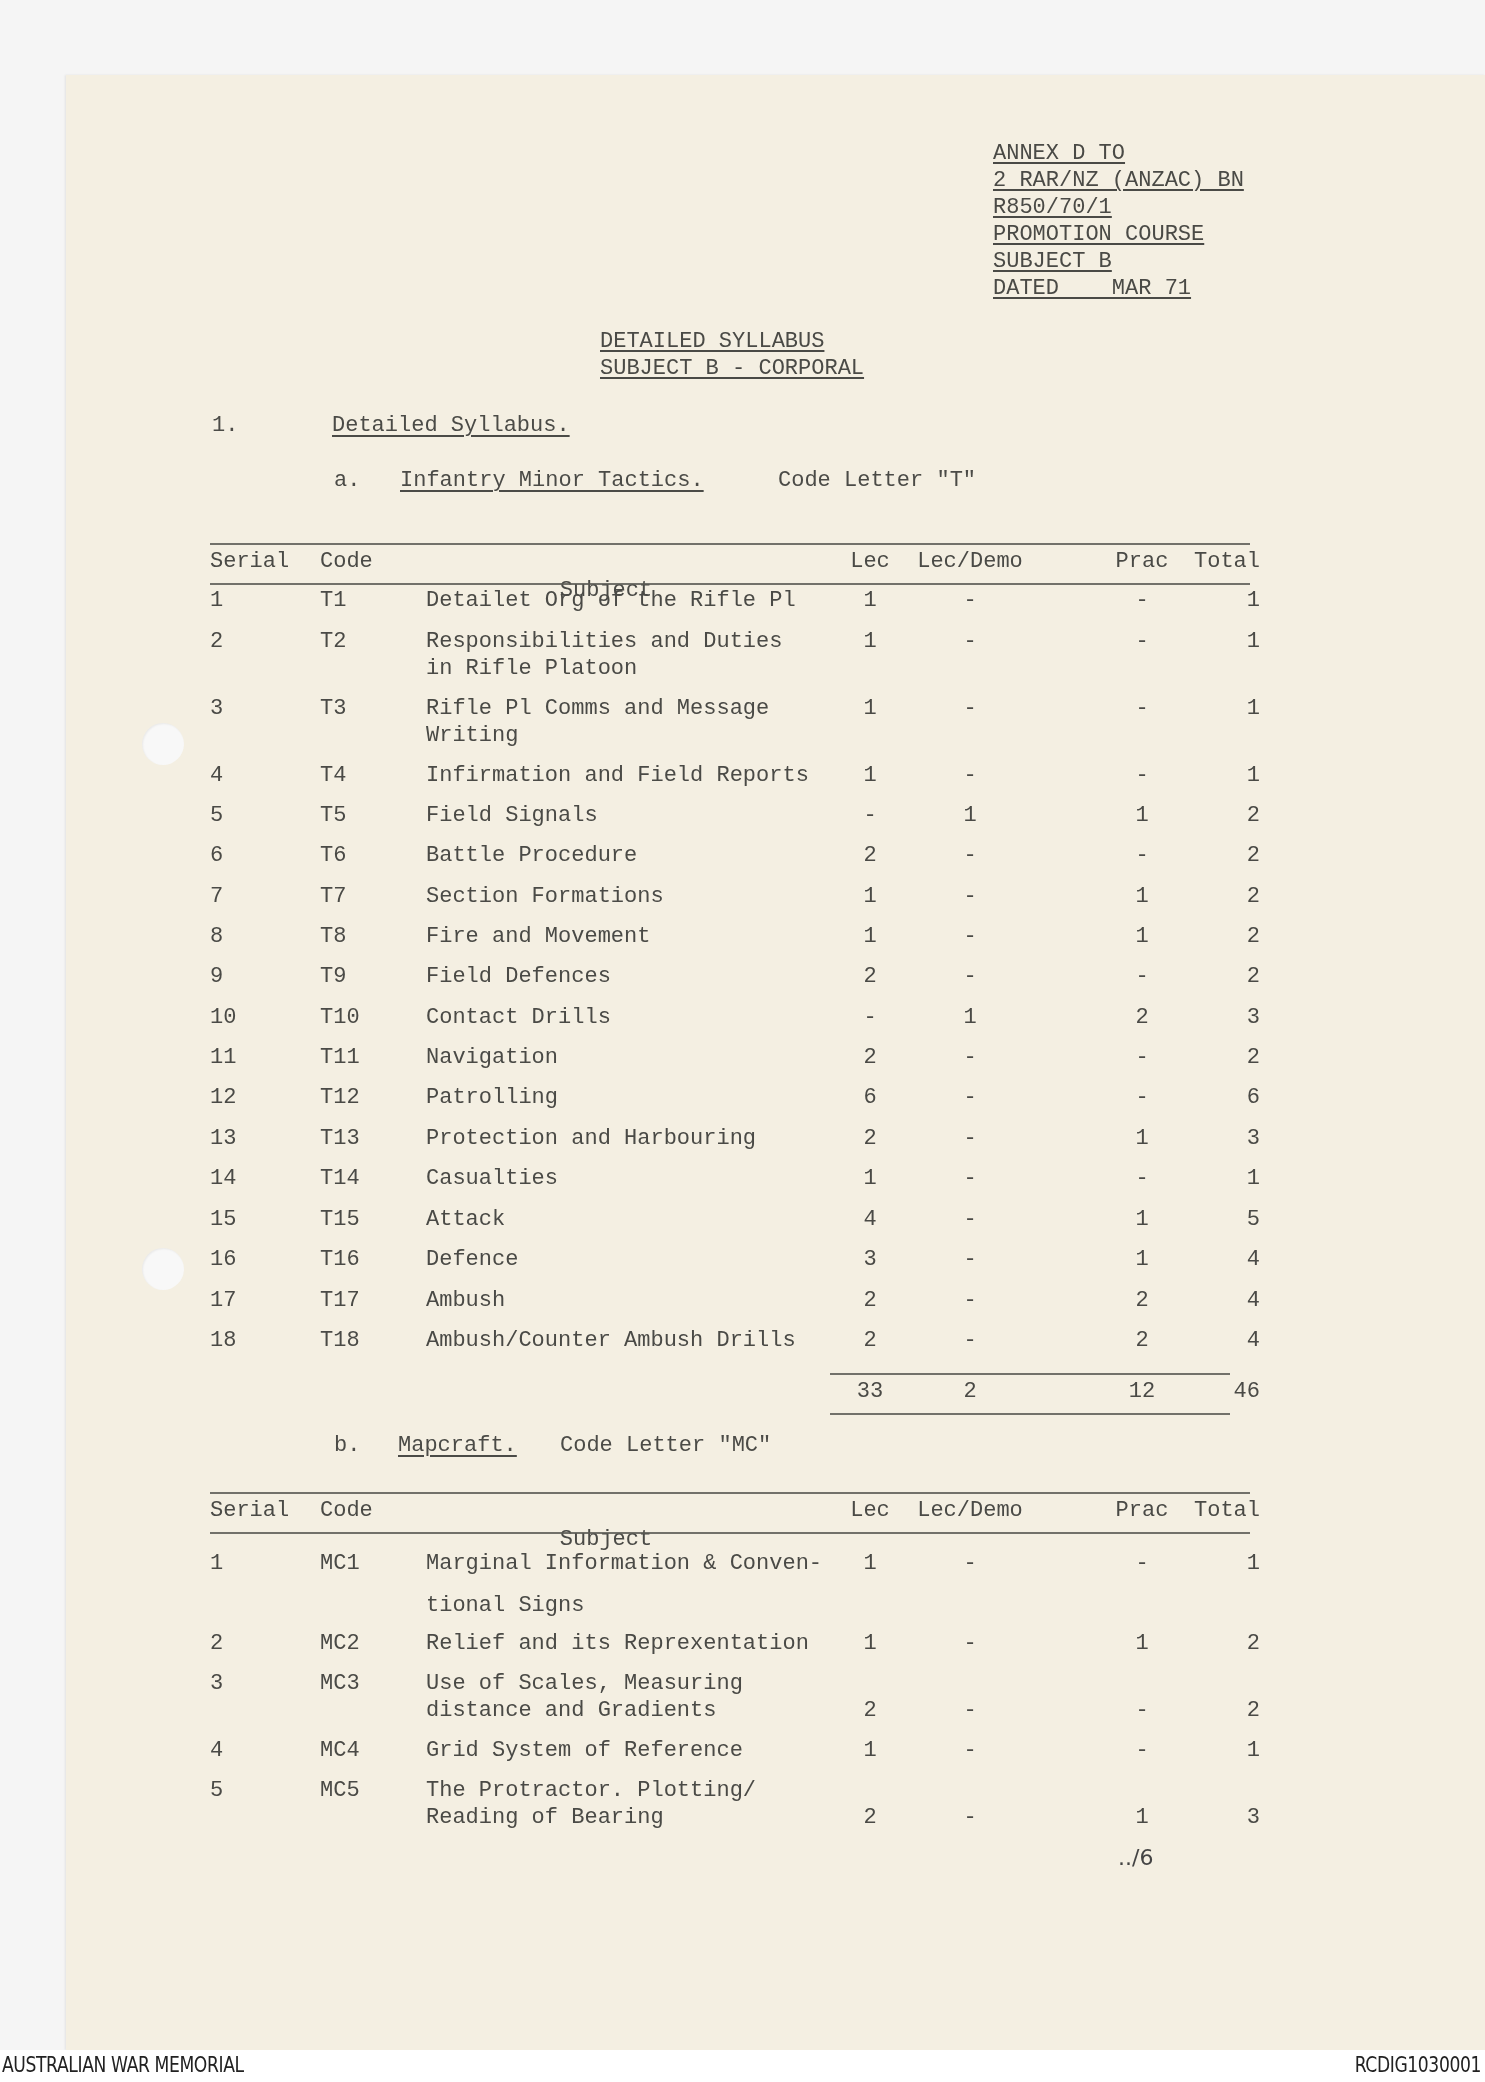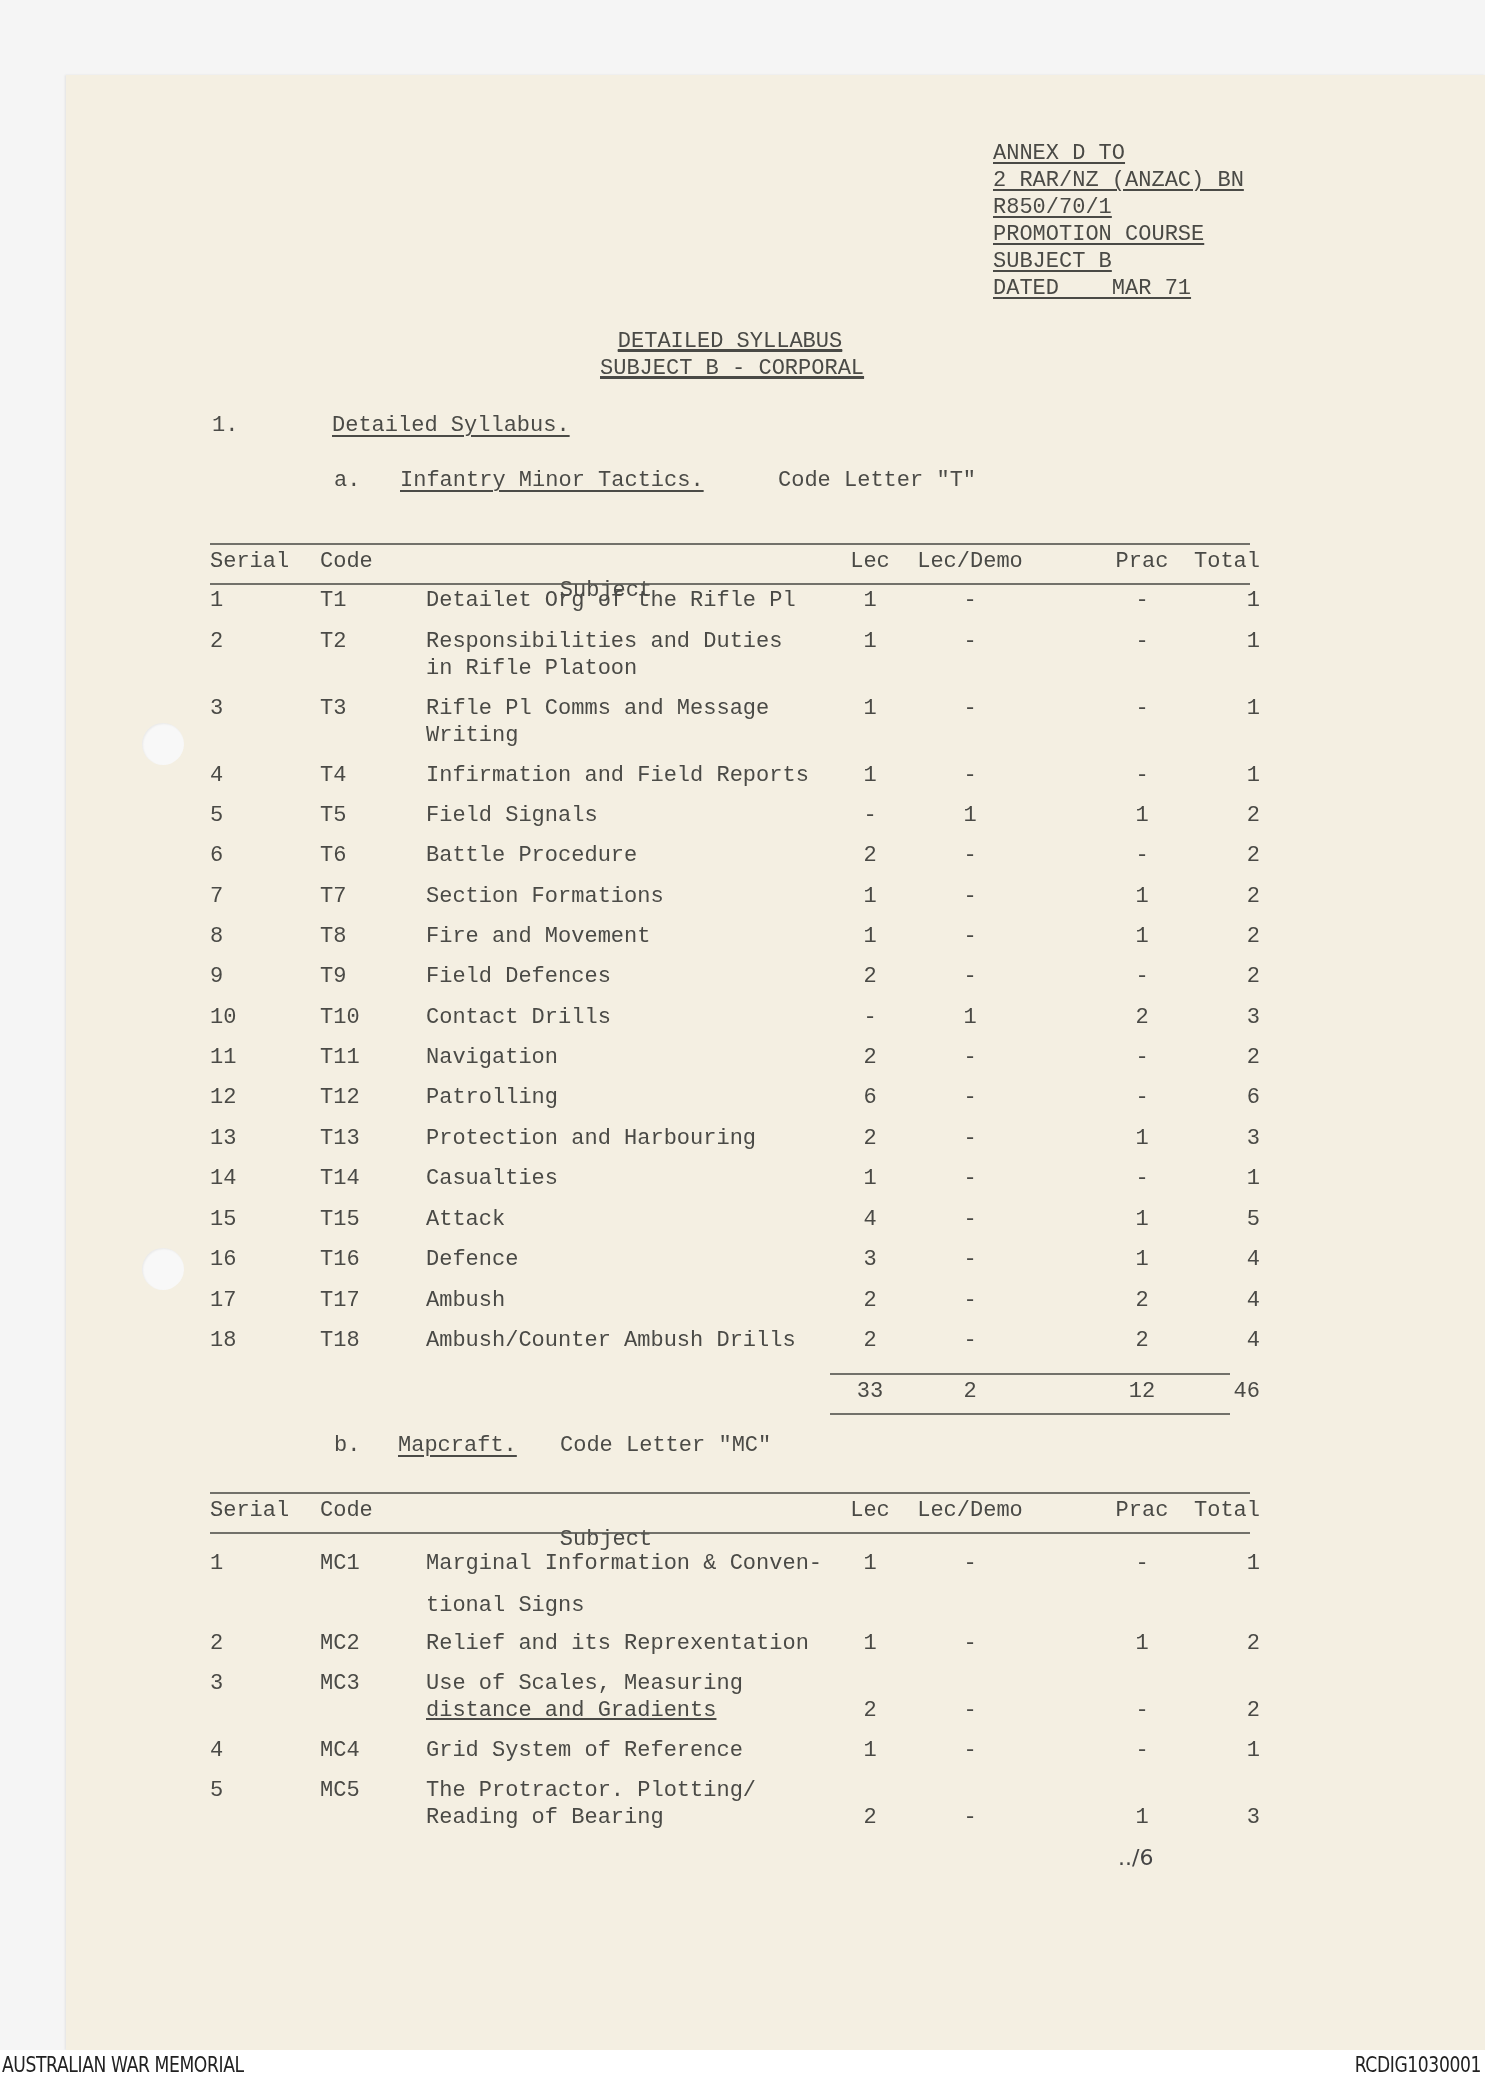--- a/index.html
+++ b/index.html
@@ -80,23 +80,21 @@
       line-height: 27px;
       white-space: pre;
       text-decoration: underline;
       text-decoration-thickness: 2px;
       text-underline-offset: 3px;
     }
     .doc-title {
       position: absolute;
       left: 600px;
       top: 328px;
-      text-align: center;
       width: 260px;
-      text-decoration: underline;
     }
     .doc-title div {
       font-size: 22px;
       line-height: 27px;
       white-space: pre;
       text-decoration: underline;
       text-decoration-thickness: 2px;
       text-underline-offset: 3px;
     }
 
@@ -392,21 +390,21 @@
         <div class="cell c-subj">Relief and its Reprexentation</div>
         <div class="cell c-lec">1</div>
         <div class="cell c-lecdemo">-</div>
         <div class="cell c-prac">1</div>
         <div class="cell c-total">2</div>
       </div>
       <div class="row" style="top: 178px;">
         <div class="cell c-serial">3</div>
         <div class="cell c-code">MC3</div>
         <div class="cell c-subj">Use of Scales, Measuring</div>
-        <div class="cell c-subj" style="top: 27px; text-decoration: underline;">distance and Gradients</div>
+        <div class="cell c-subj" style="top: 27px;">distance and Gradients</div>
         <div class="cell c-lec" style="top: 27px;">2</div>
         <div class="cell c-lecdemo" style="top: 27px;">-</div>
         <div class="cell c-prac" style="top: 27px;">-</div>
         <div class="cell c-total" style="top: 27px;">2</div>
       </div>
       <div class="row" style="top: 245px;">
         <div class="cell c-serial">4</div>
         <div class="cell c-code">MC4</div>
         <div class="cell c-subj">Grid System of Reference</div>
         <div class="cell c-lec">1</div>

